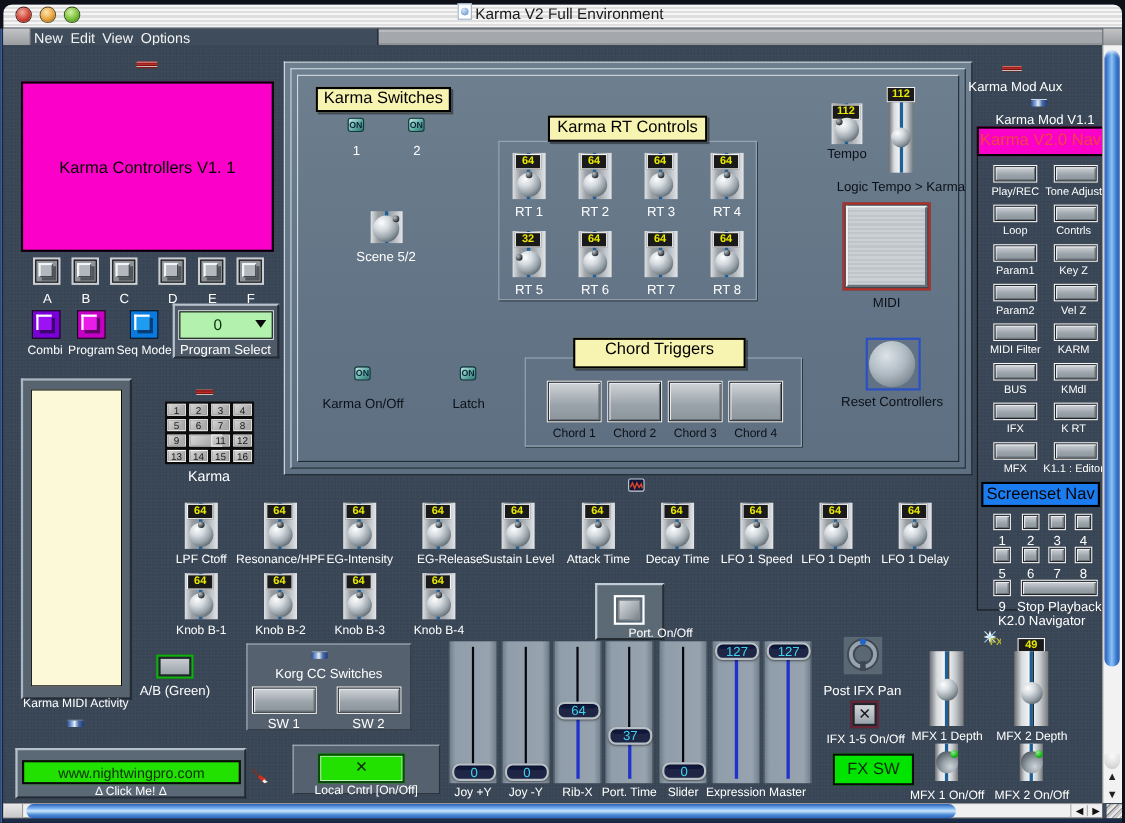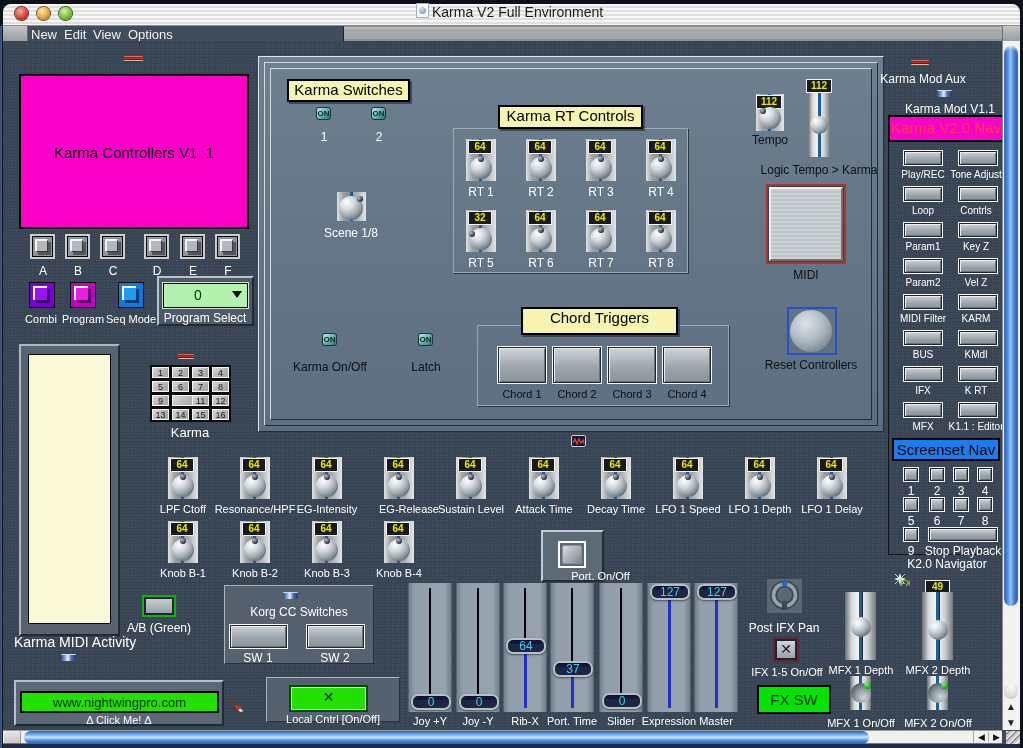--- a/index.html
+++ b/index.html
@@ -145,21 +145,21 @@
 </div>
   </div>
 <div class="abs lbl" style="left:51px;top:313px;width:160px;font-size:11px;">Seq Mode</div>
 <div class="abs" style="left:157px;top:276px;width:97px;height:50px;background:#4e5a68;border-top:2px solid #b8c2cc;border-left:2px solid #b8c2cc;border-right:2px solid #222a34;border-bottom:2px solid #222a34;"></div>
 <div class="abs" style="left:163px;top:283px;width:85px;height:25px;background:#b2f2ae;border:1px solid #0a0a0a;box-shadow:0 0 0 1px #d8dce0;"></div>
 <div class="abs" style="left:163px;top:287px;width:70px;text-align:center;font-size:14px;color:#063006;">0</div>
 <div class="abs" style="left:232px;top:291px;width:0;height:0;border-left:5px solid transparent;border-right:5px solid transparent;border-top:7px solid #0a0a0a;"></div>
 <div class="abs lbl" style="left:125px;top:311px;width:160px;font-size:12px;">Program Select</div>
 <div class="abs" style="left:19px;top:344px;width:101px;height:292px;background:#57636f;border-top:2px solid #aab6c0;border-left:2px solid #aab6c0;border-right:2px solid #222a34;border-bottom:2px solid #222a34;"></div>
 <div class="abs" style="left:28px;top:354px;width:83px;height:270px;background:#fcf9d9;border:1px solid #0a0a0a;"></div>
-<div class="abs lbl" style="left:14px;top:634px;width:110px;font-size:14px;">Karma MIDI Activity</div>
+<div class="abs lbl" style="left:14px;top:634px;width:110px;font-size:11px;">Karma MIDI Activity</div>
 <div class="abs icnblu" style="left:61px;top:654px;width:15px;height:7px;"></div>
 <div class="abs" style="left:150px;top:365px;width:81px;height:57px;background:#0c0c0c;"></div>
 <div class="abs" style="left:152px;top:367px;width:17px;height:11px;background:linear-gradient(135deg,#d8d8d8,#ababab 70%);border:1px solid #f4f4f4;color:#1a1a1a;font-size:9px;text-align:center;line-height:10px;">1</div>
 <div class="abs" style="left:172px;top:367px;width:17px;height:11px;background:linear-gradient(135deg,#d8d8d8,#ababab 70%);border:1px solid #f4f4f4;color:#1a1a1a;font-size:9px;text-align:center;line-height:10px;">2</div>
 <div class="abs" style="left:192px;top:367px;width:17px;height:11px;background:linear-gradient(135deg,#d8d8d8,#ababab 70%);border:1px solid #f4f4f4;color:#1a1a1a;font-size:9px;text-align:center;line-height:10px;">3</div>
 <div class="abs" style="left:212px;top:367px;width:17px;height:11px;background:linear-gradient(135deg,#d8d8d8,#ababab 70%);border:1px solid #f4f4f4;color:#1a1a1a;font-size:9px;text-align:center;line-height:10px;">4</div>
 <div class="abs" style="left:152px;top:381px;width:17px;height:11px;background:linear-gradient(135deg,#d8d8d8,#ababab 70%);border:1px solid #f4f4f4;color:#1a1a1a;font-size:9px;text-align:center;line-height:10px;">5</div>
 <div class="abs" style="left:172px;top:381px;width:17px;height:11px;background:linear-gradient(135deg,#d8d8d8,#ababab 70%);border:1px solid #f4f4f4;color:#1a1a1a;font-size:9px;text-align:center;line-height:10px;">6</div>
 <div class="abs" style="left:192px;top:381px;width:17px;height:11px;background:linear-gradient(135deg,#d8d8d8,#ababab 70%);border:1px solid #f4f4f4;color:#1a1a1a;font-size:9px;text-align:center;line-height:10px;">7</div>
 <div class="abs" style="left:212px;top:381px;width:17px;height:11px;background:linear-gradient(135deg,#d8d8d8,#ababab 70%);border:1px solid #f4f4f4;color:#1a1a1a;font-size:9px;text-align:center;line-height:10px;">8</div>
@@ -180,21 +180,21 @@
 <div class="abs ylab" style="left:287px;top:79px;width:123px;height:23px;">Karma Switches</div>
 <div class="abs onbtn" style="left:316px;top:107px;">ON</div>
 <div class="abs onbtn" style="left:371px;top:107px;">ON</div>
 <div class="abs lbl" style="left:244px;top:130px;width:160px;font-size:12px;">1</div>
 <div class="abs lbl" style="left:299px;top:130px;width:160px;font-size:12px;">2</div>
 <div class="abs kplate" style="left:337px;top:192px;width:29px;height:29px;">
     <div class="kline"></div>
   </div>
 <div class="abs kball" style="left:339px;top:196px;width:24px;height:24px;"></div>
 <div class="abs kdot" style="left:357px;top:196px;"></div>
-<div class="abs lbl" style="left:271px;top:226px;width:160px;font-size:12px;">Scene 1/8</div>
+<div class="abs lbl" style="left:271px;top:226px;width:160px;font-size:12px;">Scene 5/2</div>
 <div class="abs" style="left:453px;top:128px;width:235px;height:145px;border:1px solid #9aa9b6;box-shadow:1px 1px 0 #2a3640;"></div>
 <div class="abs ylab" style="left:498px;top:105px;width:145px;height:24px;">Karma RT Controls</div>
 <div class="abs kplate" style="left:466px;top:139px;width:30px;height:42px;">
     <div class="kline"></div>
   </div>
 <div class="abs kdisp" style="left:468px;top:140px;width:24px;height:14px;">64</div>
 <div class="abs kball" style="left:470px;top:157px;width:22px;height:22px;"></div>
 <div class="abs kdot" style="left:478px;top:156px;"></div>
 <div class="abs lbl" style="left:401px;top:185px;width:160px;font-size:12px;">RT 1</div>
 <div class="abs kplate" style="left:526px;top:139px;width:30px;height:42px;">

